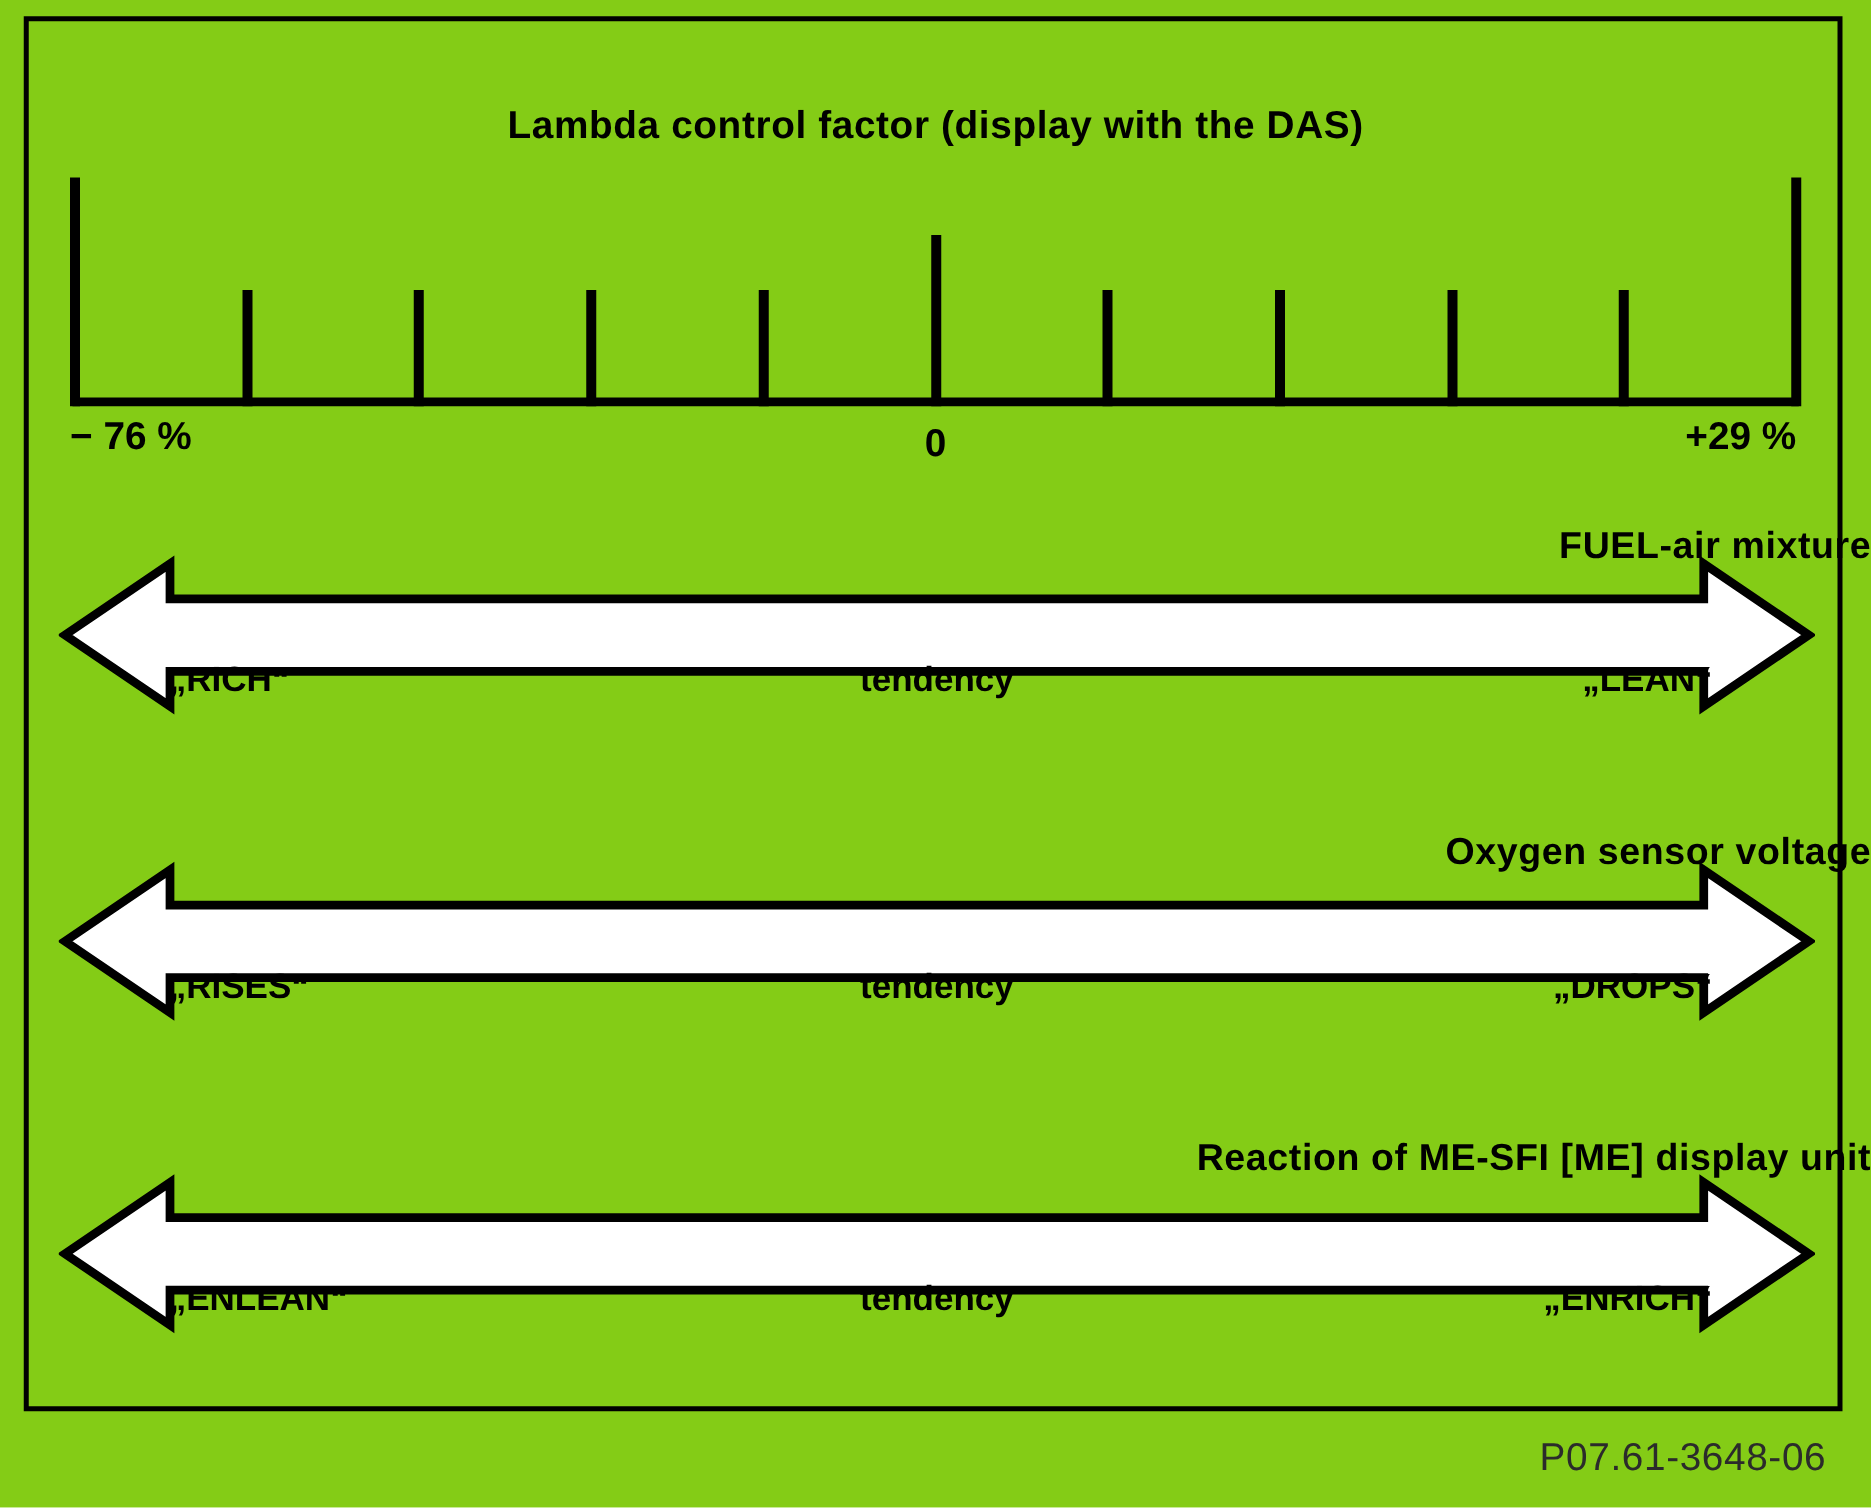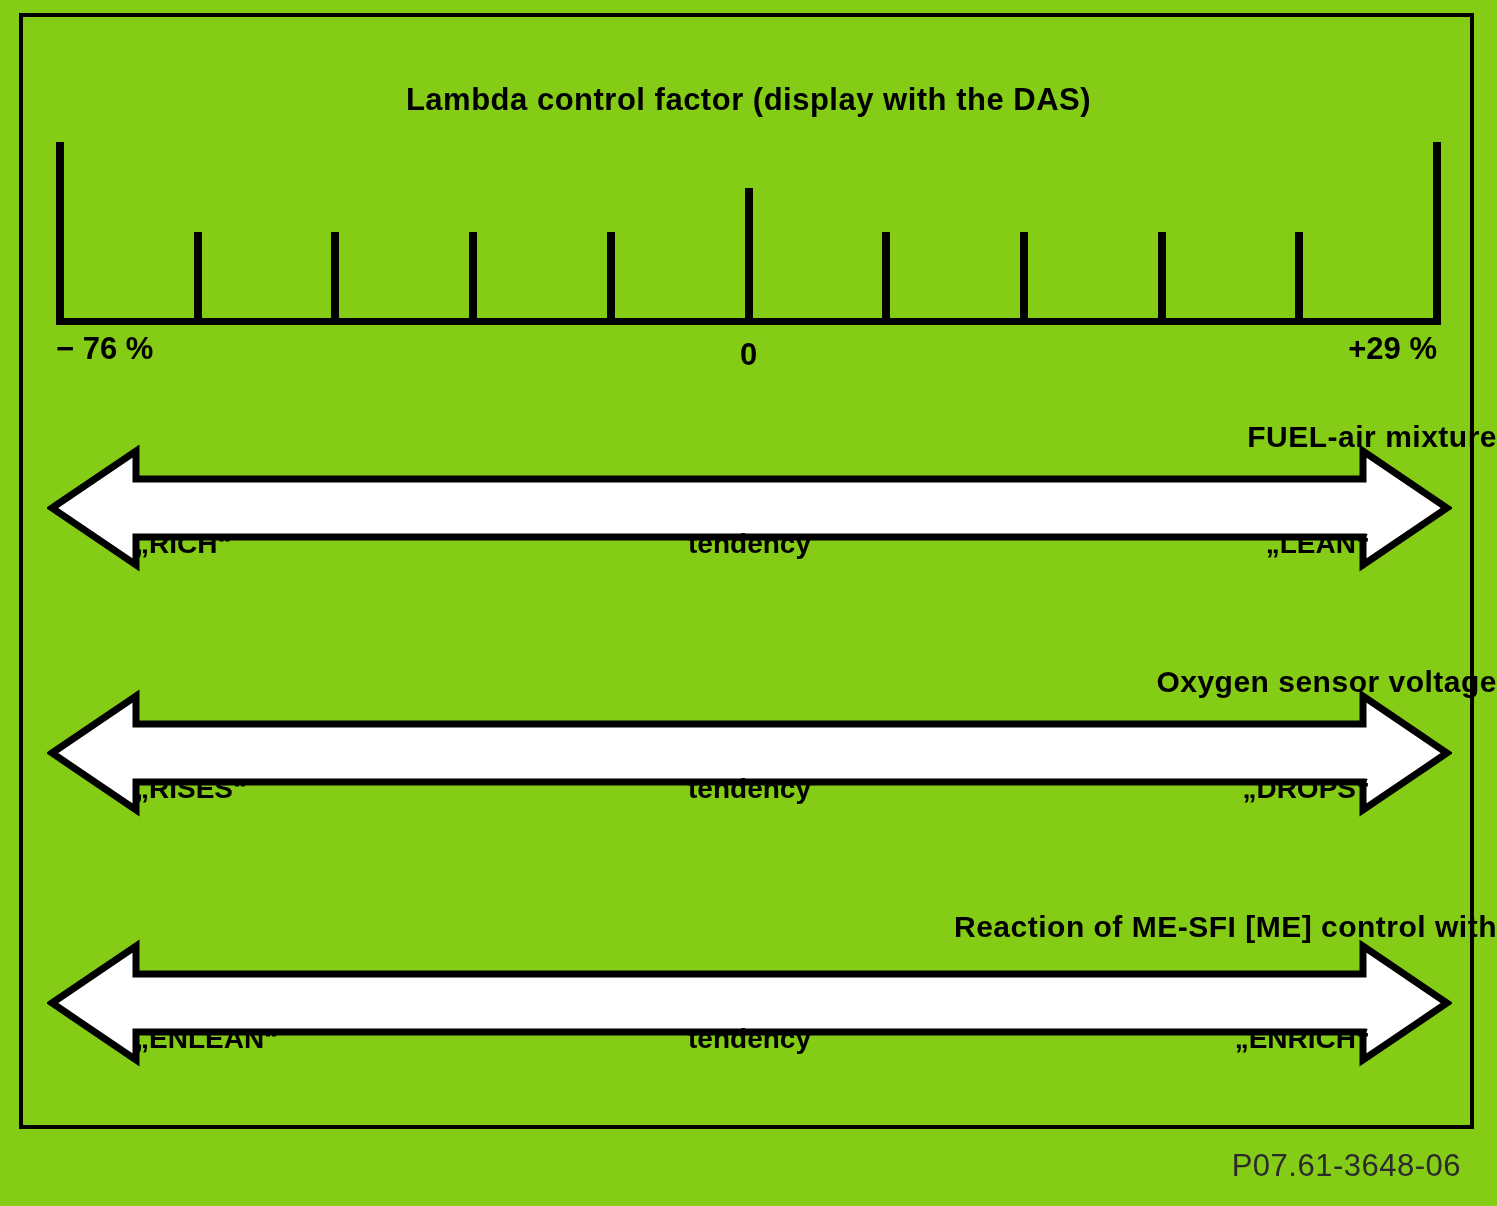--- a/index.html
+++ b/index.html
@@ -182,21 +182,21 @@
       </svg>
       <div class="arrow-labels">
         <span class="al-left">„RISES“</span>
         <span class="al-center">tendency</span>
         <span class="al-right">„DROPS“</span>
       </div>
     </div>
   </div>
 
   <div class="arrow-group" id="group3">
-    <div class="arrow-title">Reaction of ME-SFI [ME] control with</div>
+    <div class="arrow-title">Reaction of ME-SFI [ME] display unit</div>
     <div class="arrow-wrap">
       <svg viewBox="0 0 1405 130">
         <polygon points="5,65 89,8 89,36 1316,36 1316,8 1400,65 1316,122 1316,94 89,94 89,122" fill="#ffffff" stroke="#000000" stroke-width="7" stroke-miterlimit="12"></polygon>
       </svg>
       <div class="arrow-labels">
         <span class="al-left">„ENLEAN“</span>
         <span class="al-center">tendency</span>
         <span class="al-right">„ENRICH“</span>
       </div>
     </div>

